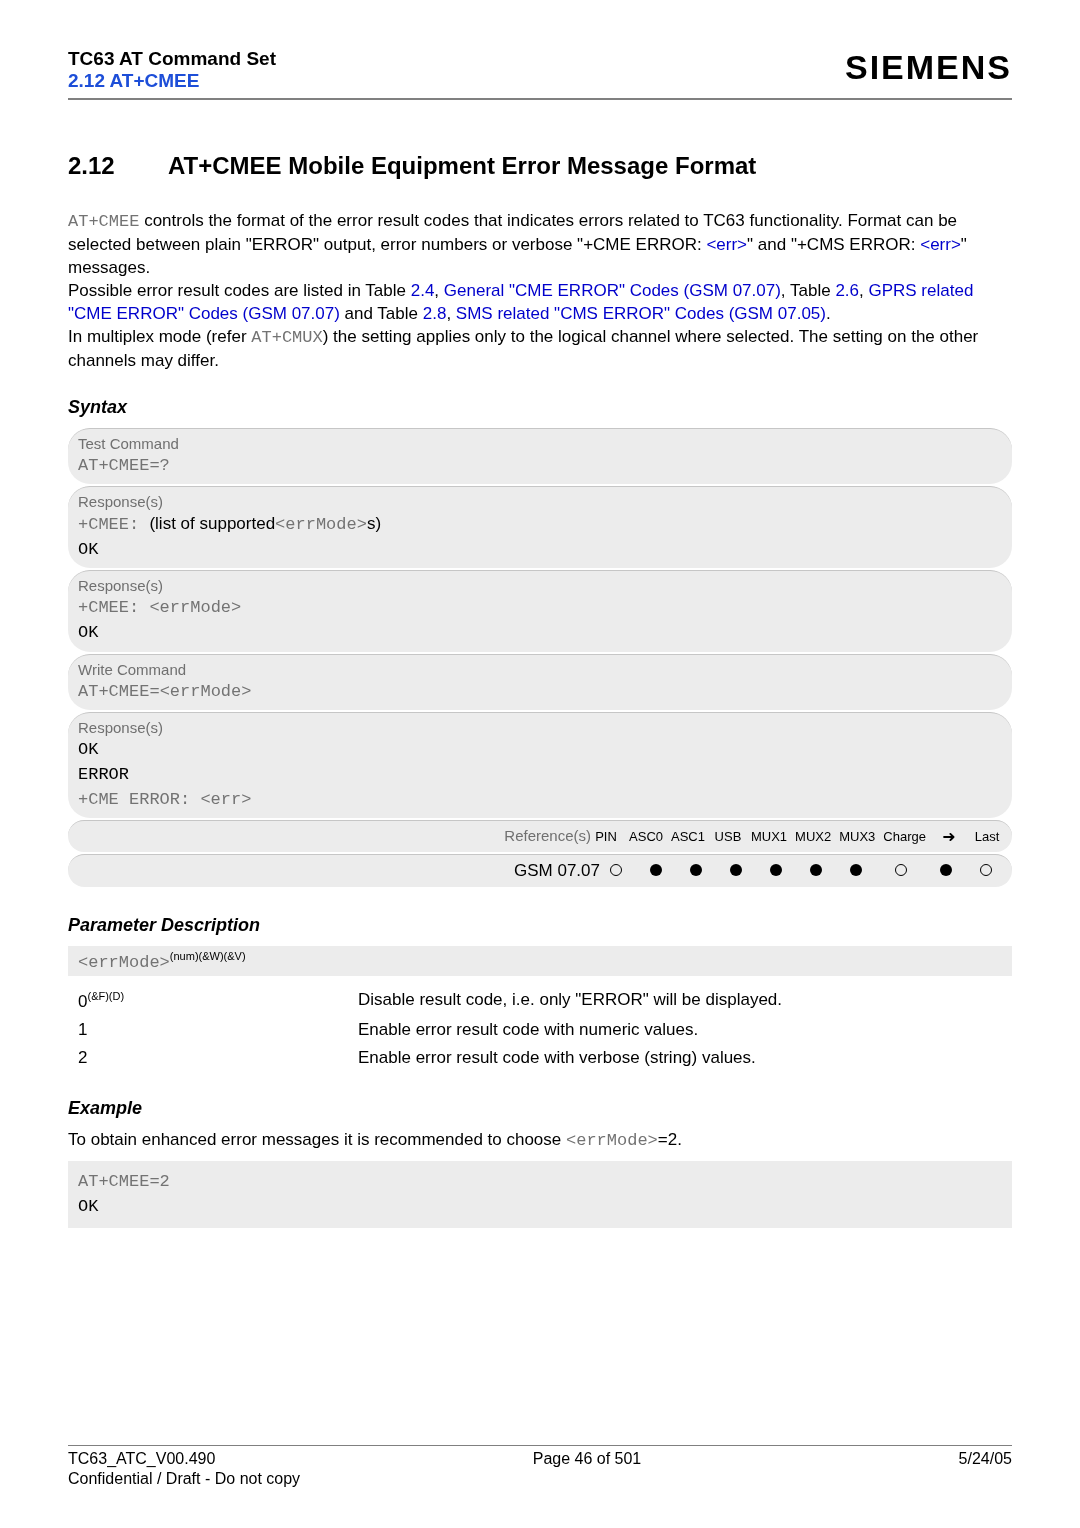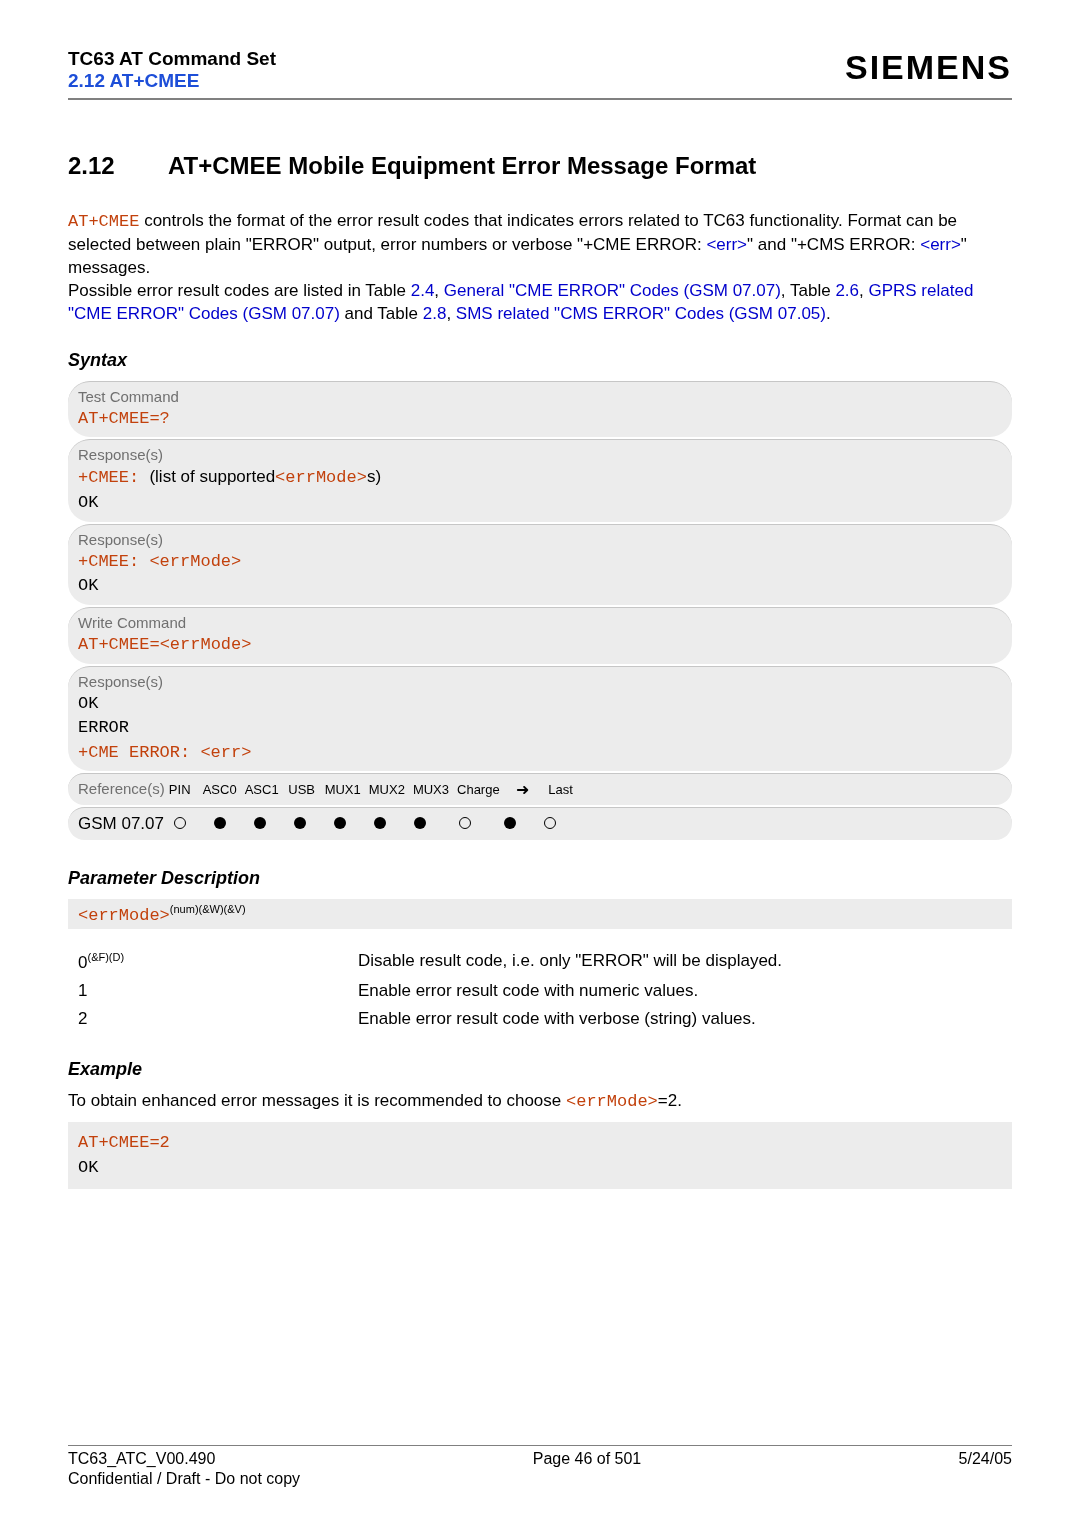--- a/index.html
+++ b/index.html
@@ -43,21 +43,21 @@
   }
   .section-title {
     font-size: 24px;
     font-weight: bold;
     margin-top: 52px;
     margin-bottom: 30px;
   }
   .section-num { display: inline-block; width: 100px; }
   .para { line-height: 1.35; margin-bottom: 0; }
   .mono-inline { font-family: "Courier New", monospace; font-size: 17px; }
-  .teal { color: #c2410c; }
+  .teal { color: #737373; }
   .link { color: #0000cc; }
   .syntax-head {
     font-weight: bold;
     font-style: italic;
     font-size: 18px;
     margin-top: 24px;
     margin-bottom: 10px;
   }
   .block {
     background: #ececec;
@@ -71,21 +71,21 @@
     font-size: 15px;
     margin-bottom: 2px;
   }
   .mono-line {
     font-family: "Courier New", monospace;
     font-size: 17px;
     line-height: 1.45;
   }
   .ref-block {
     display: flex;
-    justify-content: flex-start;
+    justify-content: flex-end;
     align-items: center;
   }
   .indicator-row {
     display: flex;
     gap: 8px;
     align-items: center;
     font-size: 12px;
     color: #000;
   }
   .ind-label { font-size: 13px; text-align: center; min-width: 30px; }
@@ -105,21 +105,21 @@
     margin-top: 28px;
     margin-bottom: 10px;
   }
   .param-band {
     background: #ececec;
     padding: 4px 10px;
     font-family: "Courier New", monospace;
     font-size: 17px;
   }
   .sup { font-size: 11px; font-family: Arial, sans-serif; vertical-align: super; }
-  .param-table { margin-left: 10px; margin-top: 18px; }
+  .param-table { margin-left: 10px; margin-top: 10px; }
   .param-row { display: flex; padding: 4px 0; }
   .param-key { width: 280px; }
   .example-head {
     font-weight: bold;
     font-style: italic;
     font-size: 18px;
     margin-top: 26px;
     margin-bottom: 10px;
   }
   .example-block {
@@ -163,20 +163,23 @@
 
   <h2 class="section-title">
     <span class="section-num">2.12</span><span>AT+CMEE   Mobile Equipment Error Message Format</span>
   </h2>
 
   <p class="para">
     <span class="mono-inline teal">AT+CMEE</span><span> controls the format of the error result codes that indicates errors related to TC63 functionality. Format can be selected between plain "ERROR" output, error numbers or verbose "+CME ERROR: </span><span class="link">&lt;err&gt;</span><span>" and "+CMS ERROR: </span><span class="link">&lt;err&gt;</span><span>" messages.</span>
   </p>
   <p class="para">
     <span>Possible error result codes are listed in Table </span><span class="link">2.4</span><span>, </span><span class="link">General "CME ERROR" Codes (GSM 07.07)</span><span>, Table </span><span class="link">2.6</span><span>, </span><span class="link">GPRS related "CME ERROR" Codes (GSM 07.07)</span><span> and Table </span><span class="link">2.8</span><span>, </span><span class="link">SMS related "CMS ERROR" Codes (GSM 07.05)</span><span>.</span>
+  </p>
+  <p class="para">
+    <span>In multiplex mode (refer </span><span class="mono-inline teal">AT+CMUX</span><span>) the setting applies only to the logical channel where selected. The setting on the other channels may differ.</span>
   </p>
 
   <div class="syntax-head">Syntax</div>
 
   <div class="block">
     <div class="block-label">Test Command</div>
     <div class="mono-line teal">AT+CMEE=?</div>
   </div>
   <div class="block">
     <div class="block-label">Response(s)</div>

